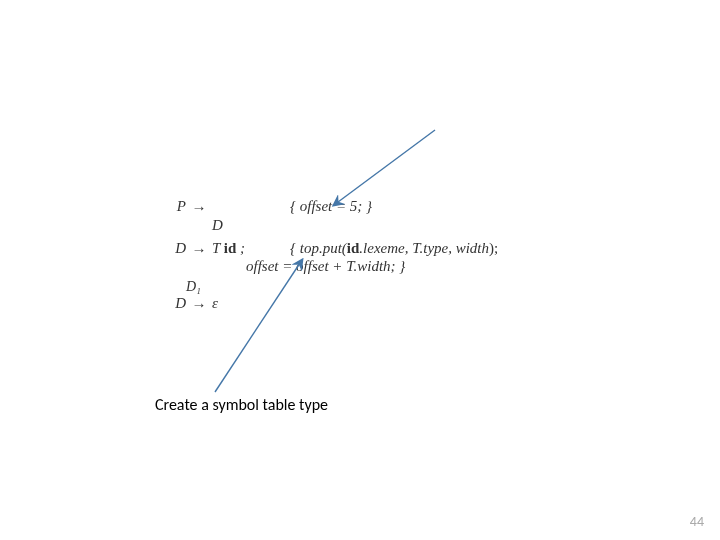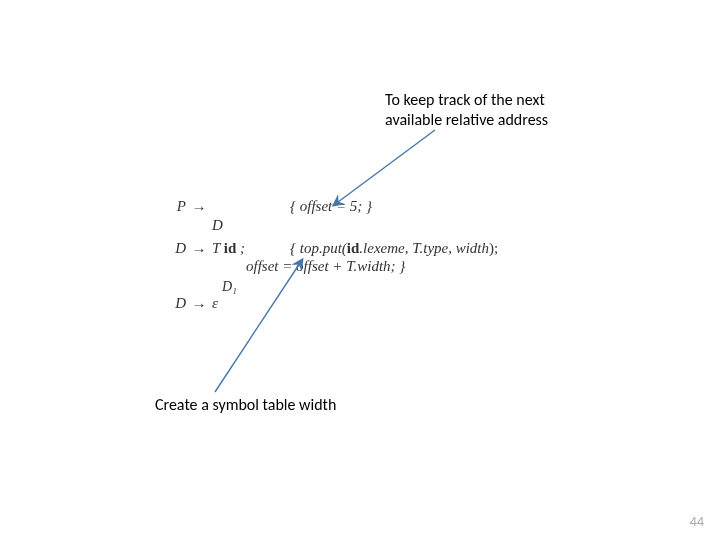--- a/index.html
+++ b/index.html
@@ -69,21 +69,21 @@
   .action {
     font-style: italic;
   }
   .action .punct { font-style: normal; }
   .indent-D {
     margin-left: 62px; 
     font-style: italic;
     margin-bottom: 6px;
   }
   .indent-D1 {
-    margin-left: 72px;
+    margin-left: 36px;
     font-style: italic;
     font-size: 14px;
     margin-top: 4px;
     margin-bottom: 0;
   }
   .indent-action2 {
     margin-left: 96px;
     font-style: italic;
     margin-top: -1px;
     margin-bottom: 2px;
@@ -94,24 +94,20 @@
     left: 0; top: 0;
     width: 720px; height: 540px;
     pointer-events: none;
   }
 </style>
 </head>
 <body>
 
 <div class="slide">
 
-  <div class="note-top">
-    <span>To keep track of the next</span><br>
-    <span>available relative address</span>
-  </div>
 
   <div class="sdt">
 
     <div class="row">
       <span class="lhs">P</span>
       <span class="arrow">→</span>
       <span class="prod"></span>
       <span class="action">{  offset = 5;  }</span>
     </div>
 
@@ -135,21 +131,21 @@
     <div class="indent-D1">D₁</div>
 
     <div class="row">
       <span class="lhs">D</span>
       <span class="arrow">→</span>
       <span class="prod">ε</span>
     </div>
 
   </div>
 
-  <div class="note-bottom">Create a symbol table width</div>
+  <div class="note-bottom">Create a symbol table type</div>
 
   <div class="page-number">44</div>
 
   <svg class="arrows">
     <defs>
       <marker id="ah" markerWidth="9" markerHeight="9" refX="7" refY="4.5" orient="auto">
         <path d="M0,0 L9,4.5 L0,9 L3,4.5 Z" fill="#4577a8"></path>
       </marker>
     </defs>
 

